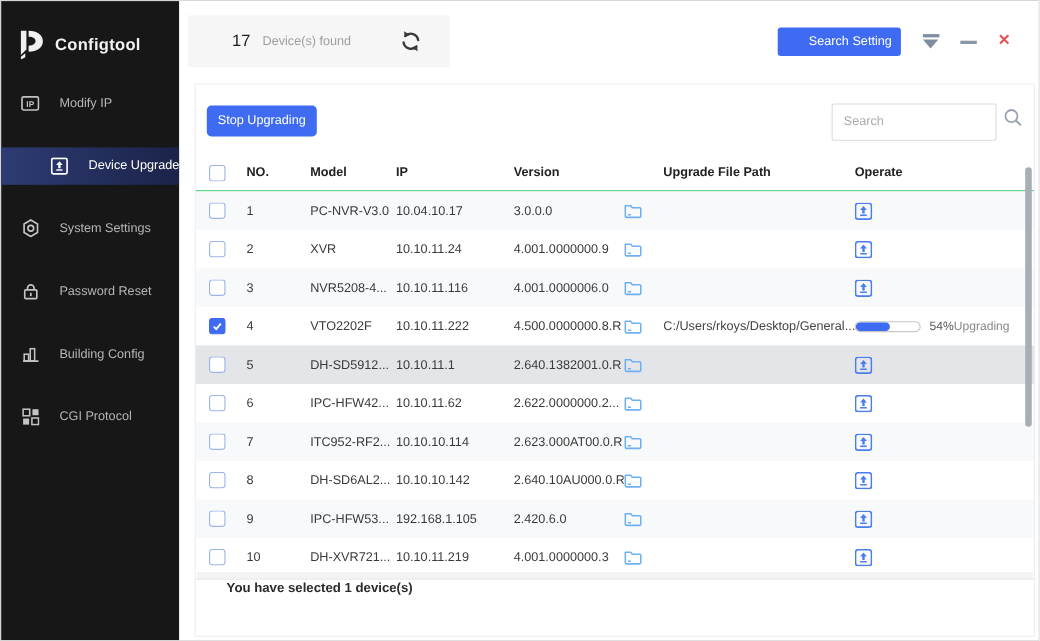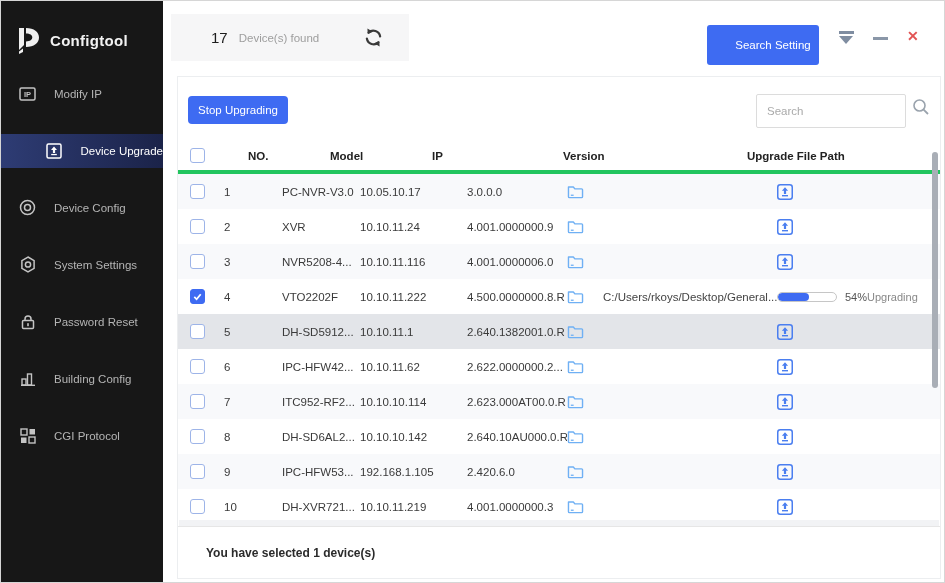--- a/index.html
+++ b/index.html
@@ -21,21 +21,21 @@
   .side-item.active .side-label { color:#ffffff; }
   .side-ico { width:17px; height:17px; display:flex; align-items:center; justify-content:center; }
 
   
   .main { position:absolute; left:162px; top:0; width:783px; height:100%; background:#fff; }
   .count-box { position:absolute; left:8px; top:13px; width:238px; height:47px; background:#f6f6f7;
                display:flex; align-items:center; padding-left:40px; }
   .count-num { font-size:15px; font-weight:normal; color:#1d1d1d; }
   .count-label { font-size:11.5px; color:#9e9e9e; margin-left:11px; }
   .refresh { margin-left:44px; cursor:pointer; display:flex; }
-  .search-setting { position:absolute; left:544px; top:24px; width:112px; height:40px;
+  .search-setting { position:absolute; left:544px; top:24px; width:112px; height:26px;
         background:#3e6bf2; color:#fff; font-size:11.5px; border:none; border-radius:3px; cursor:pointer;
         font-family:"Liberation Sans",sans-serif;padding-left:20px; }
   .skin-icon { position:absolute; left:676px; top:30px; width:16px; cursor:pointer; }
   .skin-bar { width:15px; height:2.5px; background:#7f8da1; margin-bottom:2px; }
   .skin-tri { width:0; height:0; border-left:7.5px solid transparent; border-right:7.5px solid transparent; border-top:8px solid #7f8da1; }
   .min-icon { position:absolute; left:710px; top:36px; width:15px; height:2.5px; background:#8a97a8; cursor:pointer; }
   .close-icon { position:absolute; left:744px; top:27px; color:#e25454; font-size:14px; font-weight:bold; cursor:pointer; }
 
   
   .card { position:absolute; left:14px; top:75px; width:764px; height:503px; background:#fff;
@@ -48,21 +48,21 @@
   .search-box::placeholder { color:#aaa; }
   .mag { position:absolute; left:734px; top:21px; cursor:pointer; }
 
   
   .table { position:absolute; left:0; top:64px; width:762px; }
   .trow, .thead {
     display:grid;
     grid-template-columns:34px 58px 78px 107px 100px 36px 174px 1fr;
     padding-left:12px; align-items:center;
   }
-  .thead { height:33px; border-bottom:4px solid #22c55e; font-weight:bold; font-size:11.5px; color:#222;gap:24px; }
+  .thead { height:33px; border-bottom:1px solid #22c55e; font-weight:bold; font-size:11.5px; color:#222; }
   .trow { height:35px; font-size:11.5px; color:#3a3a3a; }
   .trow.tint { background:#f8f9fb; }
   .trow.highlighted { background:#e3e5e9; }
   .cell { overflow:hidden; white-space:nowrap; }
   .cb { width:15px; height:15px; border:1px solid #9db4e8; border-radius:3px; background:#fff;
         display:flex; align-items:center; justify-content:center; cursor:pointer; }
   .cb svg { display:none; }
   .cb.checked { background:#3e6bf2; border-color:#3e6bf2; }
   .cb.checked svg { display:block; }
   .folder { display:flex; cursor:pointer; }
@@ -71,21 +71,21 @@
   .trow.upgrading .progress-wrap { display:flex; }
   .pbar { width:60px; height:10px; border:1px solid #c6c6c6; border-radius:5px; background:#fff; overflow:hidden; margin-right:8px; }
   .pfill { display:block; height:100%; background:#3e6bf2; border-radius:5px; }
   .ppct { font-size:11px; color:#555; }
   .pstatus { font-size:11px; color:#888; }
   .c-path { font-size:11.5px; color:#444; }
 
   
   .tbl-sliver { position:absolute; left:1px; bottom:52px; width:760px; height:6px; background:#f2f3f5; }
   .card-footer { position:absolute; left:0; bottom:0; width:762px; height:52px; border-top:1px solid #e6e6e6;
-        display:flex; align-items:center; padding-left:28px;margin-top:30px; }
+        display:flex; padding-left:28px;margin-top:30px; }
   .sel-text { font-size:12px; font-weight:bold; color:#2b2b2b; }
 
   
   .scroll-thumb { position:absolute; right:2px; top:75px; width:6px; height:236px; background:#a9aeb6; border-radius:3px; cursor:grab; }
 </style>
 </head>
 <body>
 
 <div class="sidebar">
   <div class="logo">
@@ -116,31 +116,20 @@
           <svg width="16" height="16" viewBox="0 0 16 16">
               <rect x="1" y="1" width="14" height="14" rx="1.5" fill="none" stroke="#ffffff" stroke-width="1.5"></rect>
               <path d="M8 3.6l3 3.4H9.1V10H6.9V7H5z" fill="#ffffff"></path>
               <rect x="5.2" y="10.9" width="5.6" height="1.3" fill="#ffffff"></rect>
             </svg>
         </span>
         <span class="side-label">Device Upgrade</span>
       </div>
     </div>
 
-    <div class="side-item">
-      <div class="side-item-inner">
-        <span class="side-ico">
-          <svg width="17" height="17" viewBox="0 0 17 17">
-              <circle cx="8.5" cy="8.5" r="7" fill="none" stroke="#c4c4c4" stroke-width="1.5"></circle>
-              <circle cx="8.5" cy="8.5" r="3" fill="none" stroke="#c4c4c4" stroke-width="1.5"></circle>
-            </svg>
-        </span>
-        <span class="side-label">Device Config</span>
-      </div>
-    </div>
 
     <div class="side-item">
       <div class="side-item-inner">
         <span class="side-ico">
           <svg width="16" height="17" viewBox="0 0 16 17">
               <polygon points="8,1 14.1,4.6 14.1,12.4 8,16 1.9,12.4 1.9,4.6" fill="none" stroke="#c4c4c4" stroke-width="1.5"></polygon>
               <circle cx="8" cy="8.5" r="2.6" fill="none" stroke="#c4c4c4" stroke-width="1.5"></circle>
             </svg>
         </span>
         <span class="side-label">System Settings</span>
@@ -242,21 +231,21 @@
       </div>
       <div id="table-body">
           <div class="trow tint">
     <div class="cell">
               <div class="cb row-cb">
       
     </div>
             </div>
     <div class="cell c-no">1</div>
     <div class="cell c-model">PC-NVR-V3.0</div>
-    <div class="cell c-ip">10.05.10.17</div>
+    <div class="cell c-ip">10.04.10.17</div>
     <div class="cell c-ver">3.0.0.0</div>
     <div class="cell">
               <span class="folder">
       <svg width="17" height="15" viewBox="0 0 18 16">
                   <path d="M1.5 3.2h5.2l1.6 2H15.5a1 1 0 0 1 1 1v7.3a1 1 0 0 1-1 1h-13a1 1 0 0 1-1-1V3.2z" fill="none" stroke="#6fb0f4" stroke-width="1.5" stroke-linejoin="round"></path>
                   <line x1="4" y1="12" x2="7" y2="12" stroke="#6fb0f4" stroke-width="1.4"></line>
                 </svg>
     </span>
             </div>
     <div class="cell c-path"></div>

